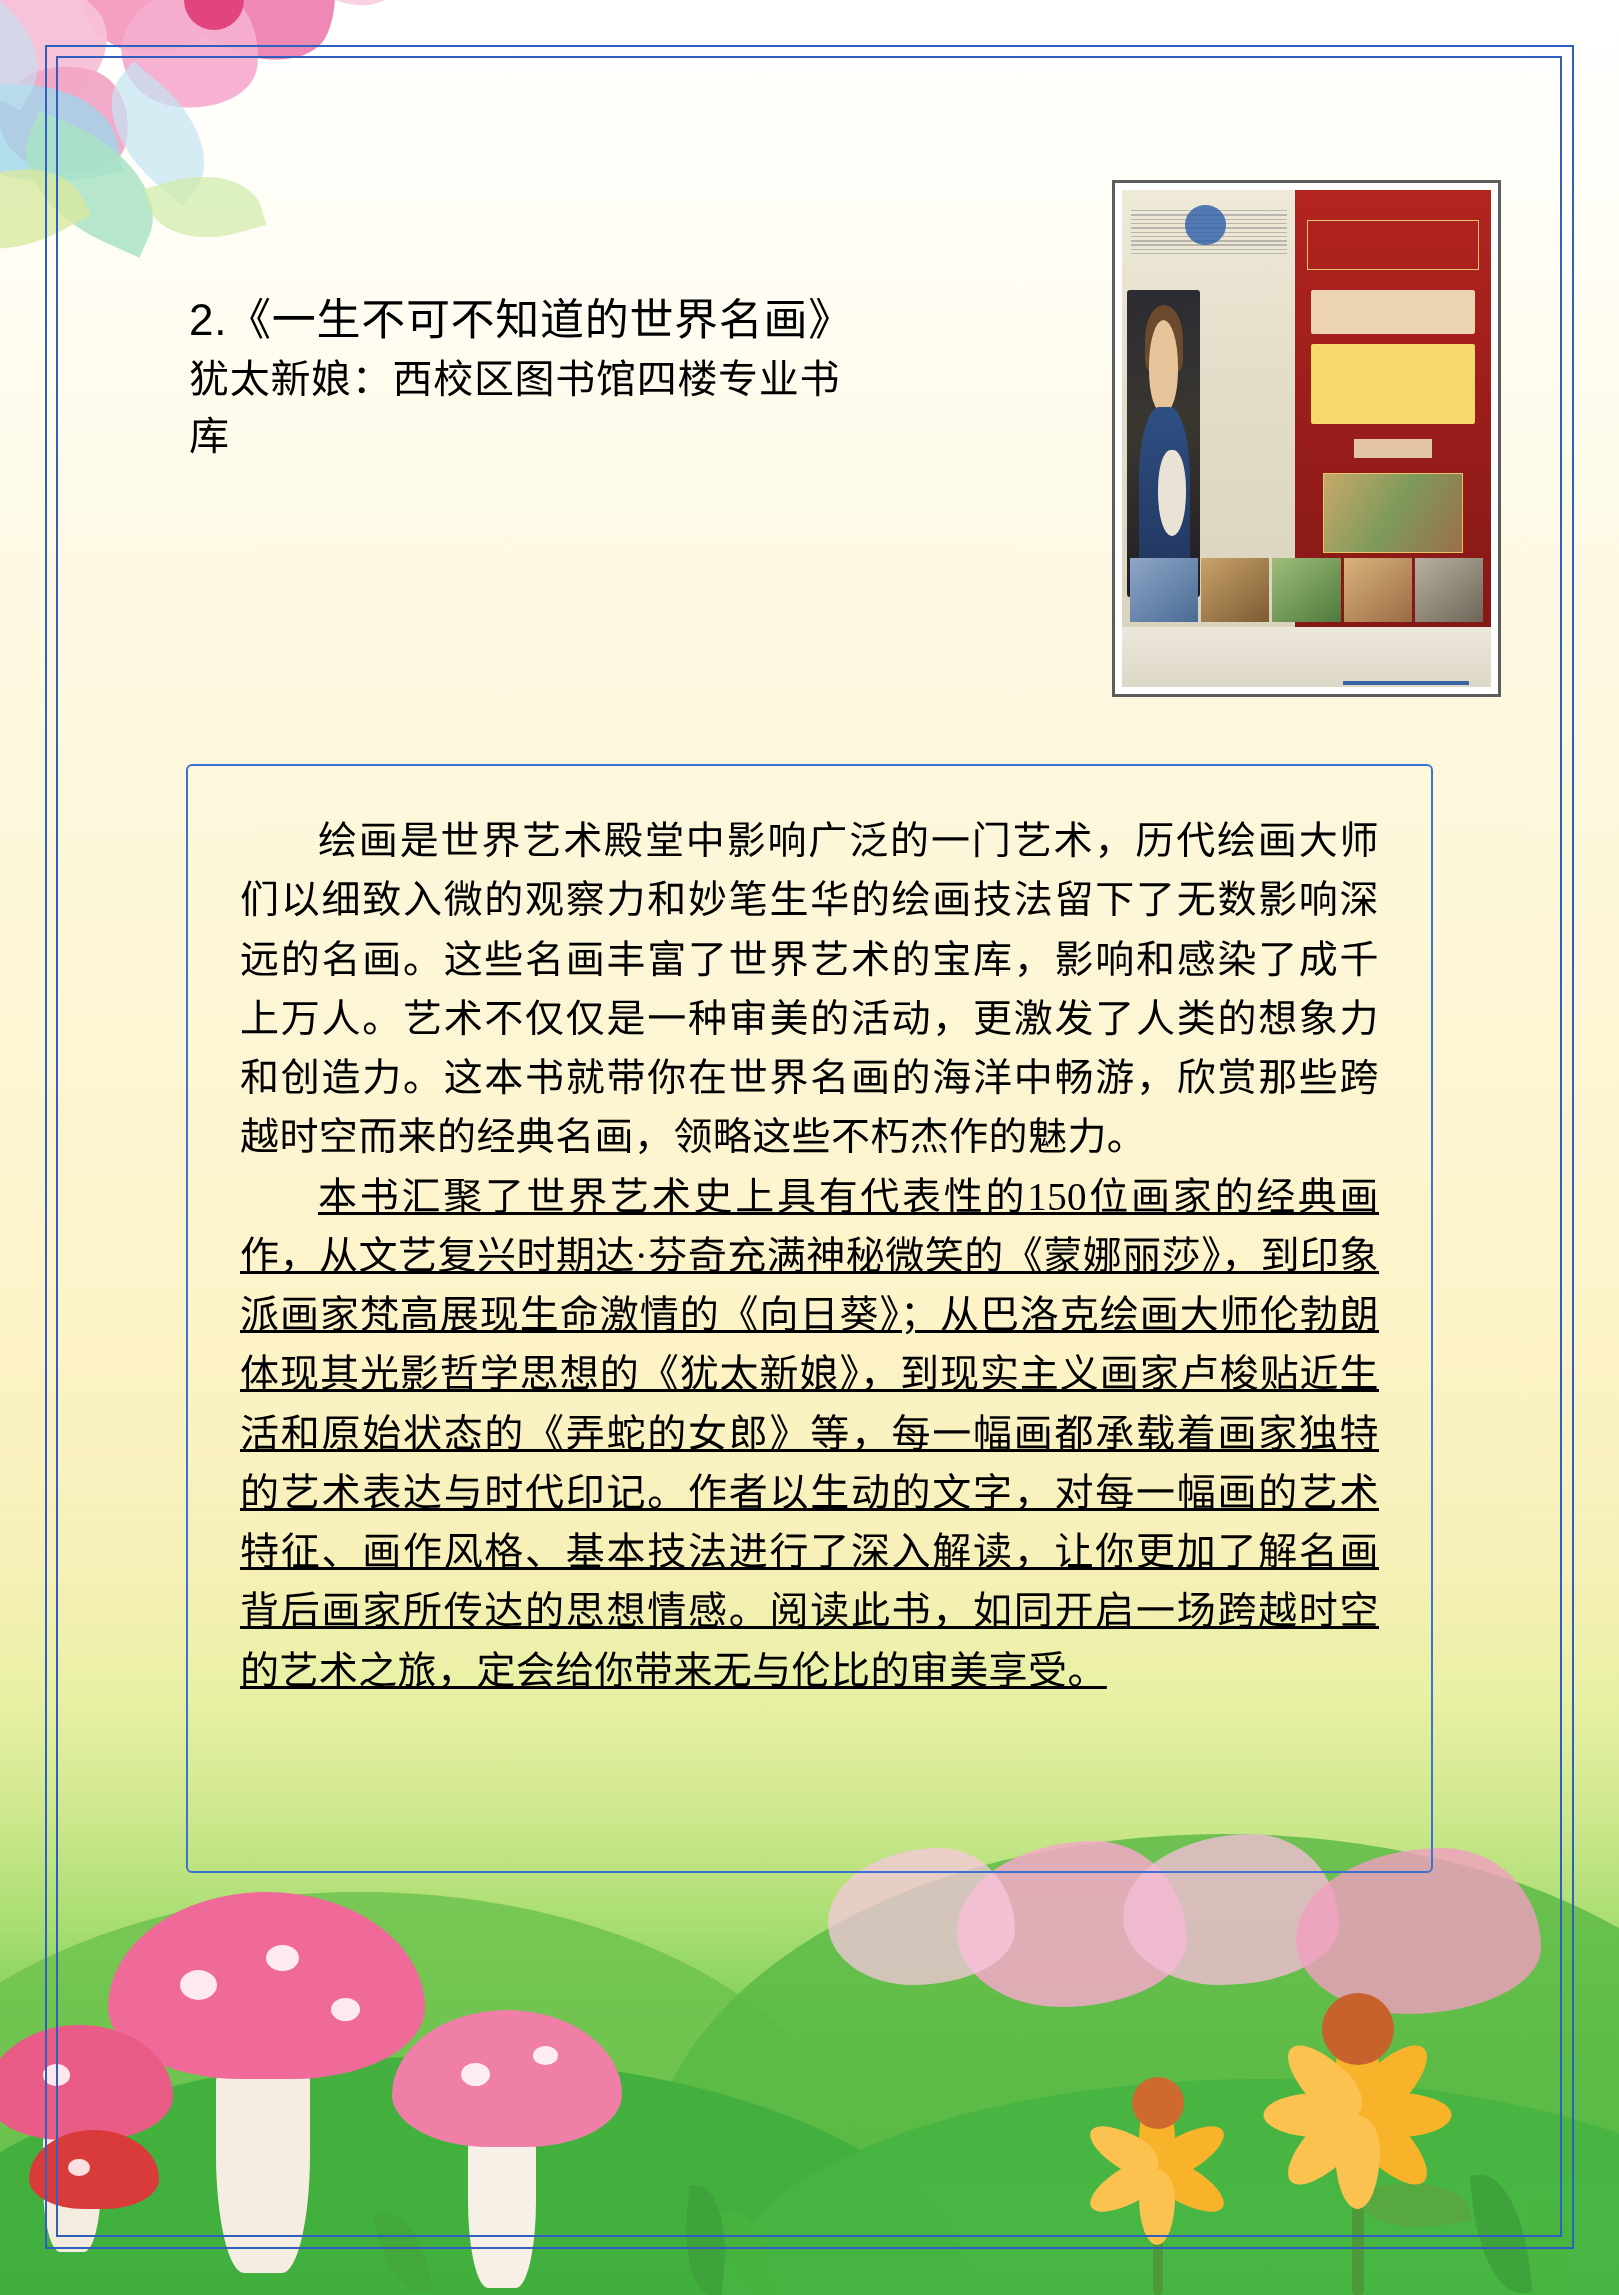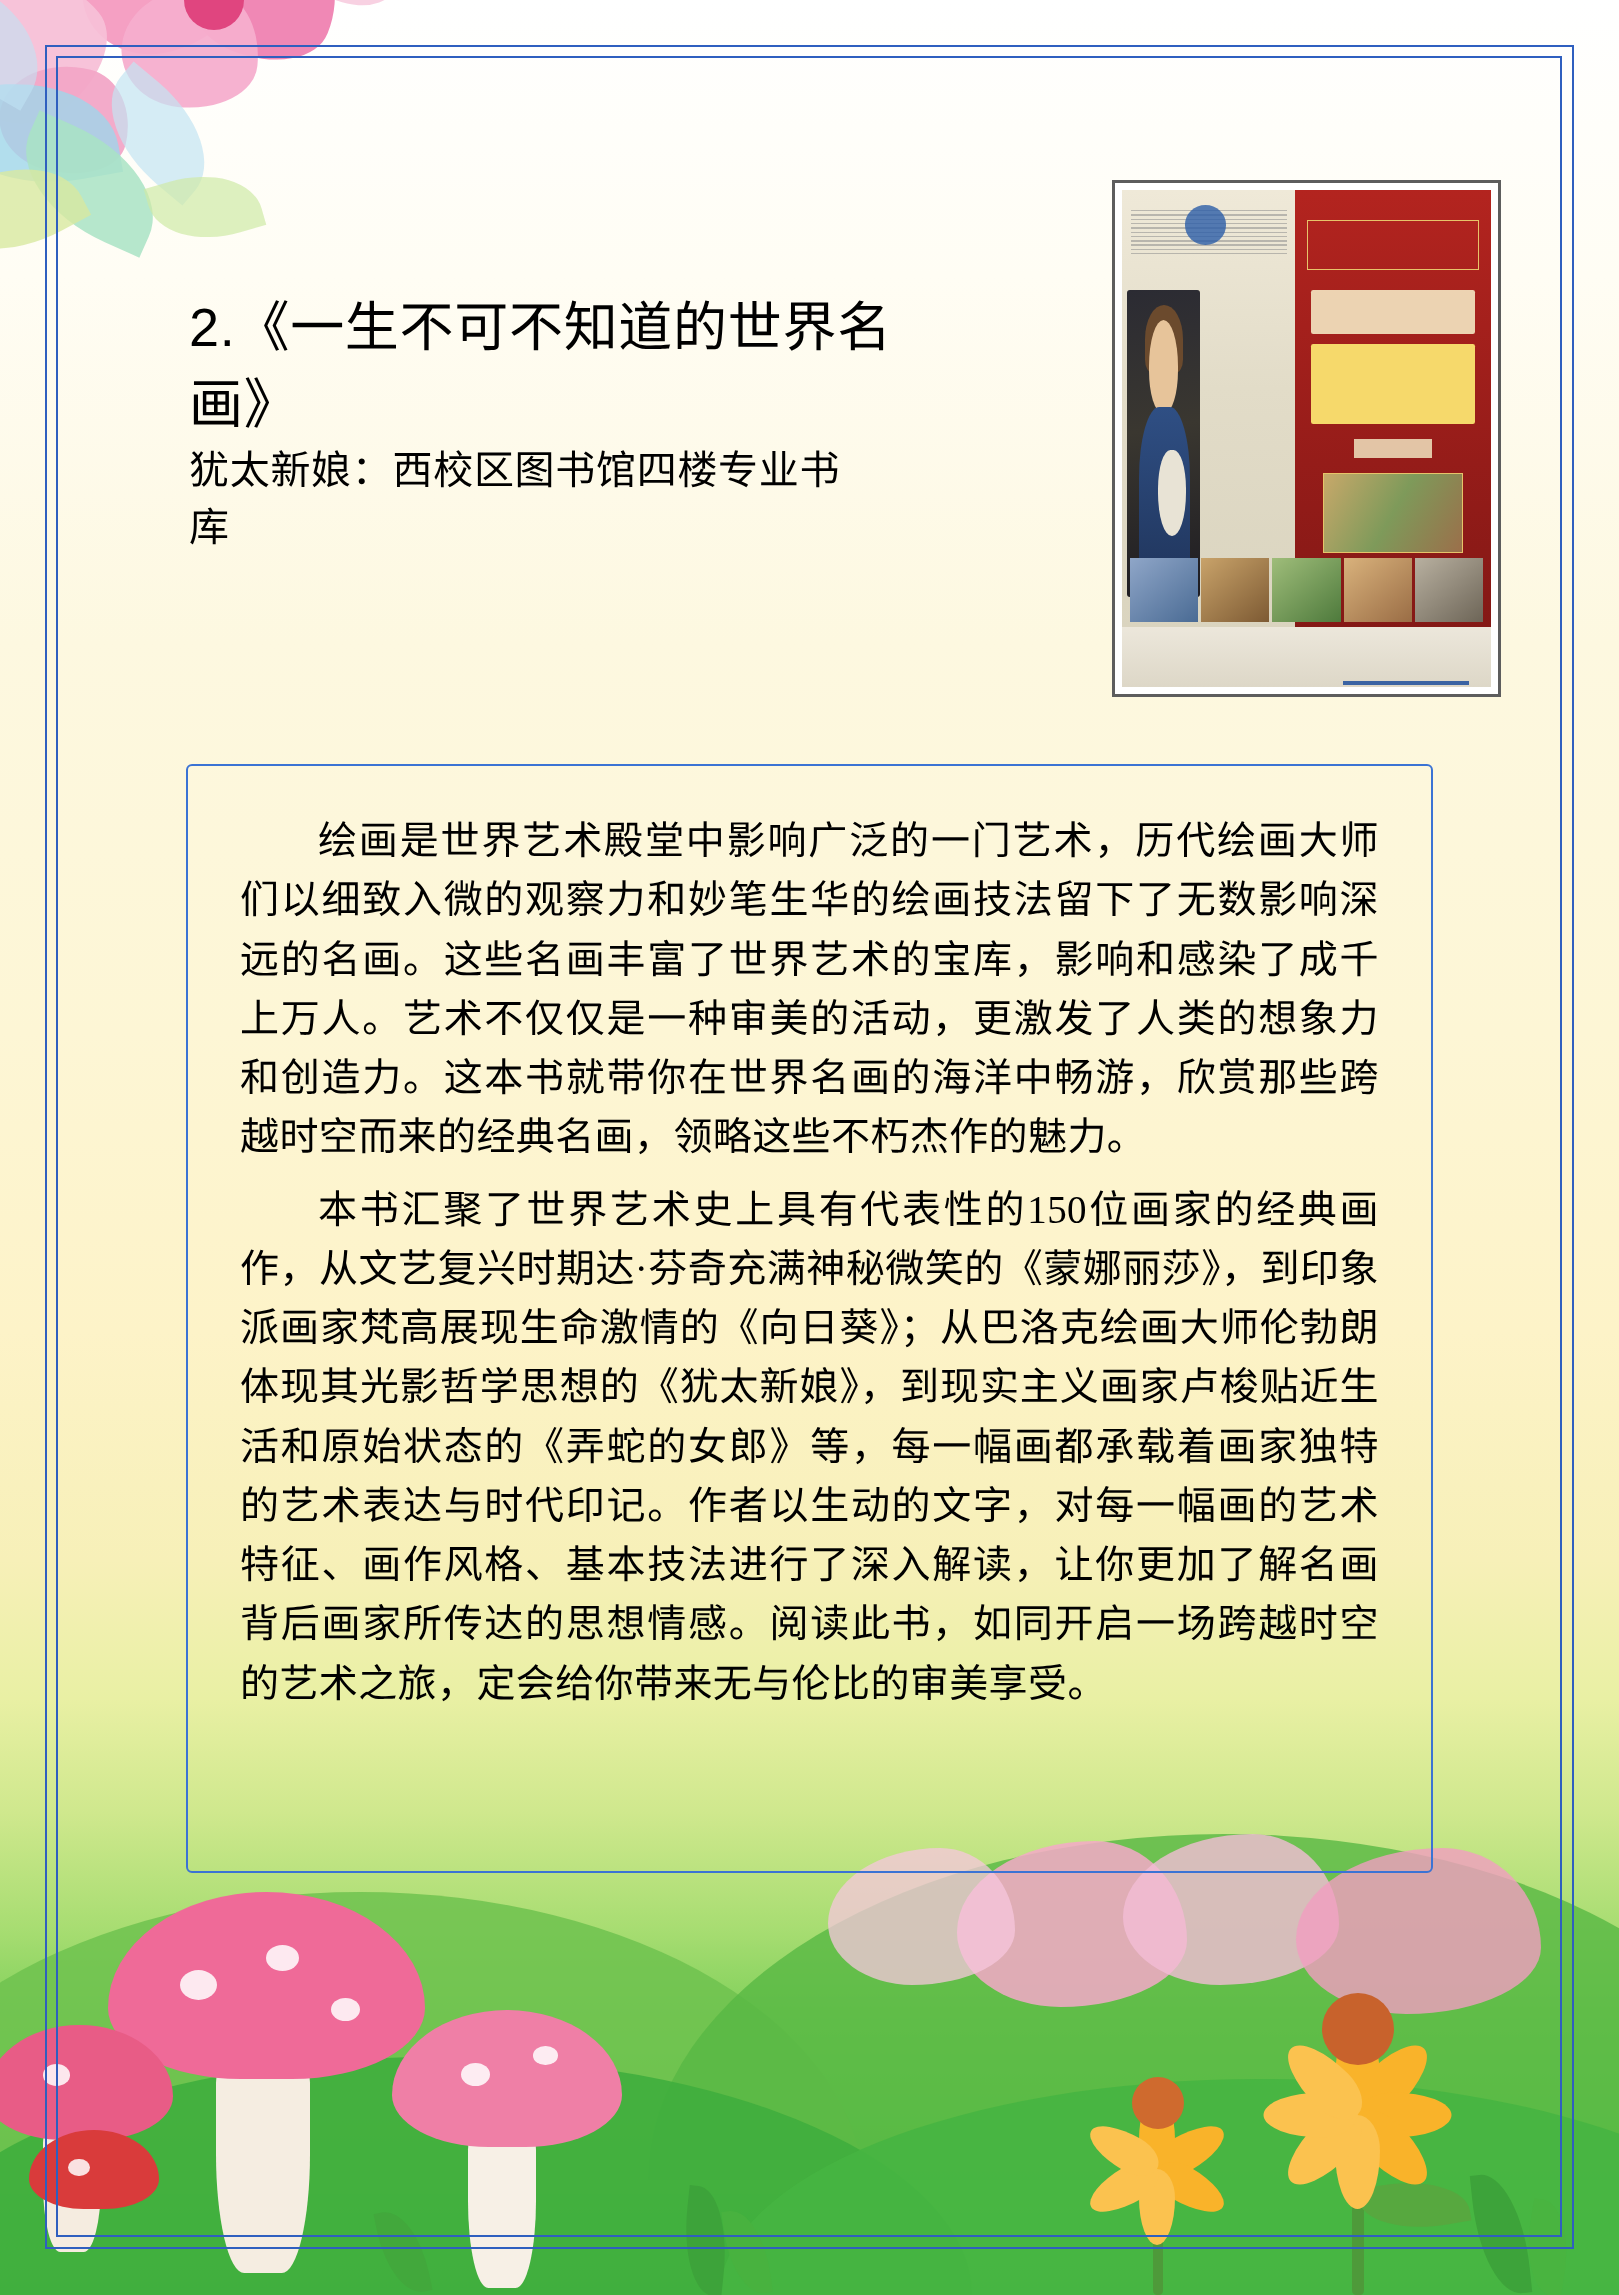--- a/index.html
+++ b/index.html
@@ -137,21 +137,21 @@
     color: #000000;
     font-family: "Liberation Sans", sans-serif;
     font-size: 40px;
     line-height: 1.42;
     letter-spacing: 0.7px;
   }
   .heading-block .line {
     display: block;
     white-space: normal;
   }
-  .heading-block .title-line { font-size: 54px; }
+  .heading-block .title-line { font-size: 44px; }
 
   
   .cover-frame {
     position: absolute;
     left: 1112px;
     top: 180px;
     width: 389px;
     height: 517px;
     background: #ffffff;
     border: 3.6px solid #5d5d5d;
@@ -338,21 +338,21 @@
     margin: 0;
     color: #000000;
     font-family: "Liberation Serif", serif;
     font-size: 39px;
     line-height: 1.52;
     text-align: justify;
     text-justify: inter-ideograph;
     text-indent: 2em;
     letter-spacing: 0.4px;
   }
-  .para + .para { margin-top: 13px; }
+  .para + .para { margin-top: 0; text-decoration: underline; }
 </style>
 </head>
 <body>
 
 <div class="page">
 
   <div class="floral-tl">
     <div class="petal" style="left:108px;top:-50px;width:166px;height:144px;background:#f49bc0;transform:rotate(-18deg);"></div>
     <div class="petal" style="left:216px;top:-29px;width:151px;height:130px;background:#ef82b1;transform:rotate(22deg);"></div>
     <div class="petal" style="left:151px;top:29px;width:137px;height:122px;background:#f6aecd;transform:rotate(6deg);"></div>

